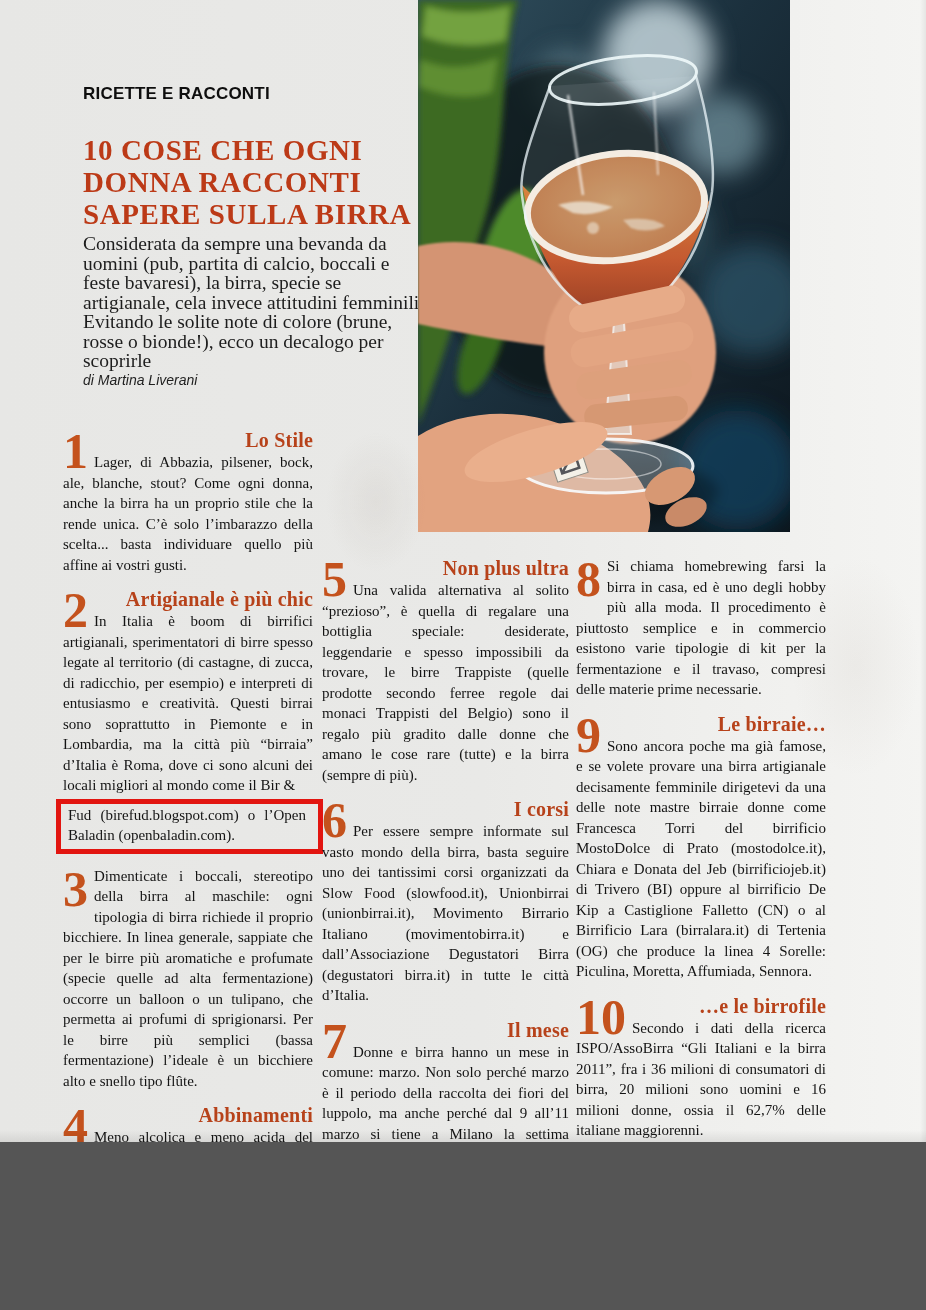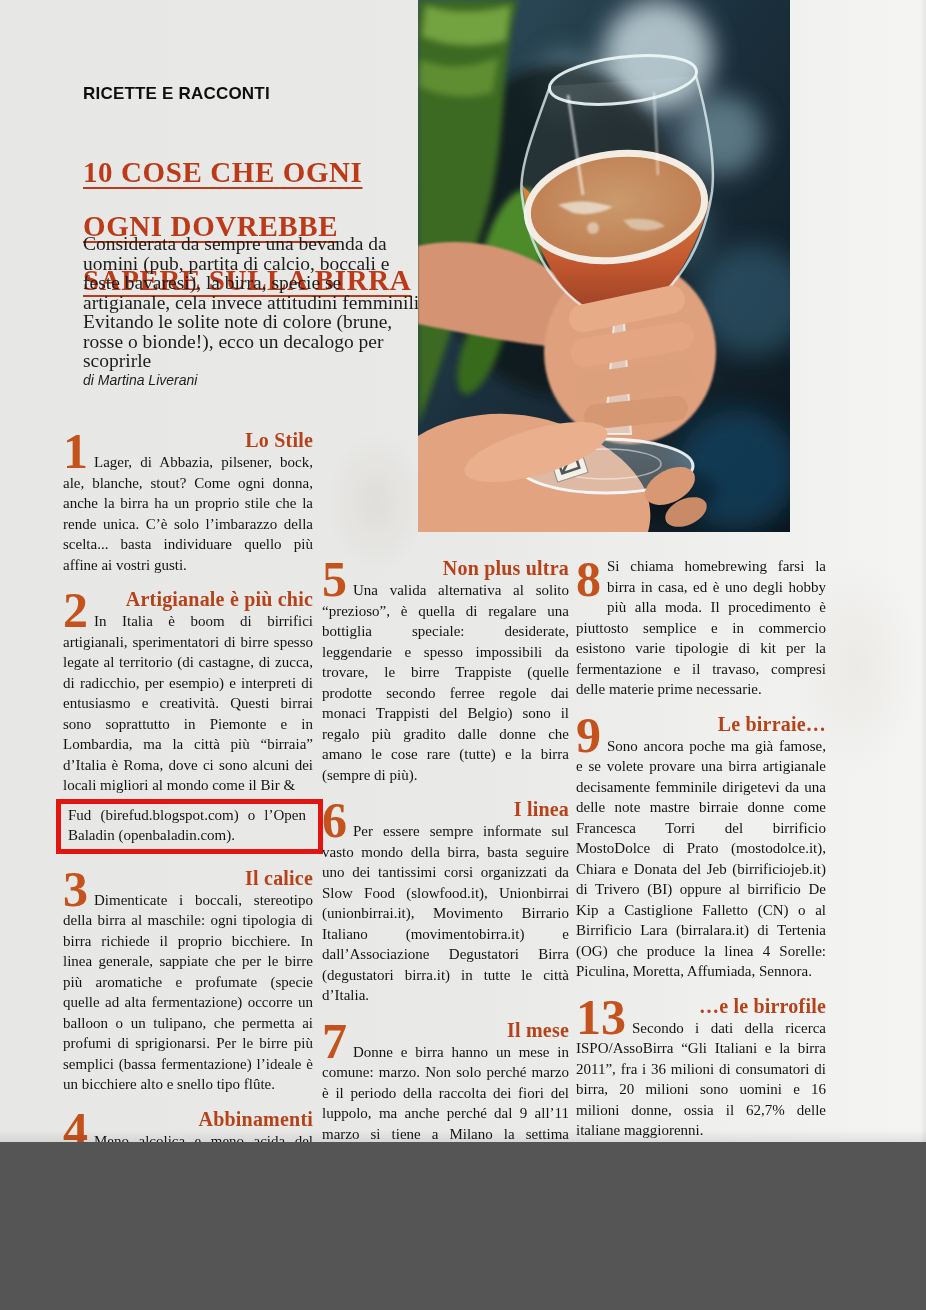--- a/index.html
+++ b/index.html
@@ -8,21 +8,21 @@
     background:linear-gradient(90deg,#e7e7e5 0%,#e9e9e7 52%,#efefed 76%,#f4f4f2 100%);
     font-family:"Liberation Serif",serif;color:#161616;
   }
   .kicker{
     position:absolute;left:83px;top:84px;
     font-family:"Liberation Sans",sans-serif;font-weight:bold;font-size:17px;
     letter-spacing:.2px;color:#0e0e0e;
   }
   .title{position:absolute;left:83px;top:134px;width:350px;
     font-weight:bold;font-size:29px;line-height:32px;letter-spacing:.6px;color:#bc3a17;}
-  .title .line{display:block;text-decoration:underline;text-decoration-thickness:2px;text-underline-offset:5px;margin-top:22px;}
+  .title .line{display:block;text-decoration-thickness:2px;text-underline-offset:5px;}
   .intro{position:absolute;left:83px;top:234px;width:348px;
     font-size:19.5px;line-height:19.5px;color:#1d1d1d;}
   .byline{position:absolute;left:83px;top:372px;
     font-family:"Liberation Sans",sans-serif;font-style:italic;font-size:14px;color:#1f1f1f;}
   .photo{position:absolute;left:418px;top:0;width:372px;height:532px;background:#16242e;}
   .col{position:absolute;font-size:15px;line-height:20.5px;text-align:justify;color:#141414;}
   .col-left{left:63px;top:428px;width:250px;}
   .col-mid{left:322px;top:556px;width:247px;}
   .col-right{left:576px;top:556px;width:250px;}
   .section{overflow:visible;}
@@ -56,21 +56,21 @@
 </style>
 </head>
 <body>
 
 <div class="page">
 
   <div class="kicker">RICETTE E RACCONTI</div>
 
   <div class="title">
     <span class="line">10 COSE CHE OGNI</span>
-    <span class="line">OGNI DOVREBBE</span>
+    <span class="line">DONNA RACCONTI</span>
     <span class="line">SAPERE SULLA BIRRA</span>
   </div>
 
   <div class="intro">Considerata da sempre una bevanda da uomini (pub, partita di calcio, boccali e feste bavaresi), la birra, specie se artigianale, cela invece attitudini femminili. Evitando le solite note di colore (brune, rosse o bionde!), ecco un decalogo per scoprirle</div>
   <div class="byline">di Martina Liverani</div>
 
   <div class="photo">
     <svg width="372" height="532" viewBox="0 0 372 532">
       <defs>
         <linearGradient id="bg" x1="0" y1="0" x2="1" y2="1">
@@ -182,60 +182,59 @@
     <div class="section">
       <span class="sec-num">2</span>
       <div class="sec-title">Artigianale è più chic</div>
       <div class="sec-body">In Italia è boom di birrifici artigianali, sperimentatori di birre spesso legate al territorio (di castagne, di zucca, di radicchio, per esempio) e interpreti di entusiasmo e creatività. Questi birrai sono soprattutto in Piemonte e in Lombardia, ma la città più “birraia” d’Italia è Roma, dove ci sono alcuni dei locali migliori al mondo come il Bir &amp;</div>
       <div class="red-box">
         <span>Fud (birefud.blogspot.com) o l’Open Baladin (openbaladin.com).</span>
       </div>
     </div>
     <div class="section">
       <span class="sec-num">3</span>
-      <div class="sec-title">Il calice</div>
       <div class="sec-body">Dimenticate i boccali, stereotipo della birra al maschile: ogni tipologia di birra richiede il proprio bicchiere. In linea generale, sappiate che per le birre più aromatiche e profumate (specie quelle ad alta fermentazione) occorre un balloon o un tulipano, che permetta ai profumi di sprigionarsi. Per le birre più semplici (bassa fermentazione) l’ideale è un bicchiere alto e snello tipo flûte.</div>
     </div>
     <div class="section">
       <span class="sec-num">4</span>
       <div class="sec-title">Abbinamenti</div>
       <div class="sec-body">Meno alcolica e meno acida del vino, la birra negli abbinamenti si comporta come una valida partner. In generale funziona la regola della contrapposizione di stimoli gustativi, ma birra e formaggi, birra e cioccolato, birra e sushi sembrano fatti per vivere insieme.</div>
     </div>
   </div>
 
   <div class="col col-mid">
     <div class="section">
       <span class="sec-num">5</span>
       <div class="sec-title">Non plus ultra</div>
       <div class="sec-body">Una valida alternativa al solito “prezioso”, è quella di regalare una bottiglia speciale: desiderate, leggendarie e spesso impossibili da trovare, le birre Trappiste (quelle prodotte secondo ferree regole dai monaci Trappisti del Belgio) sono il regalo più gradito dalle donne che amano le cose rare (tutte) e la birra (sempre di più).</div>
     </div>
     <div class="section">
       <span class="sec-num">6</span>
-      <div class="sec-title">I linea</div>
+      <div class="sec-title">I corsi</div>
       <div class="sec-body">Per essere sempre informate sul vasto mondo della birra, basta seguire uno dei tantissimi corsi organizzati da Slow Food (slowfood.it), Unionbirrai (unionbirrai.it), Movimento Birrario Italiano (movimentobirra.it) e dall’Associazione Degustatori Birra (degustatori birra.it) in tutte le città d’Italia.</div>
     </div>
     <div class="section">
       <span class="sec-num">7</span>
       <div class="sec-title">Il mese</div>
       <div class="sec-body">Donne e birra hanno un mese in comune: marzo. Non solo perché marzo è il periodo della raccolta dei fiori del luppolo, ma anche perché dal 9 all’11 marzo si tiene a Milano la settima edizione dell’Italia Beer Festival, presso lo Spazio Antologico (East End Studios) in via Mecenate.</div>
     </div>
   </div>
 
   <div class="col col-right">
     <div class="section">
       <span class="sec-num">8</span>
       <div class="sec-body">Si chiama homebrewing farsi la birra in casa, ed è uno degli hobby più alla moda. Il procedimento è piuttosto semplice e in commercio esistono varie tipologie di kit per la fermentazione e il travaso, compresi delle materie prime necessarie.</div>
     </div>
     <div class="section">
       <span class="sec-num">9</span>
       <div class="sec-title">Le birraie…</div>
       <div class="sec-body">Sono ancora poche ma già famose, e se volete provare una birra artigianale decisamente femminile dirigetevi da una delle note mastre birraie donne come Francesca Torri del birrificio MostoDolce di Prato (mostodolce.it), Chiara e Donata del Jeb (birrificiojeb.it) di Trivero (BI) oppure al birrificio De Kip a Castiglione Falletto (CN) o al Birrificio Lara (birralara.it) di Tertenia (OG) che produce la linea 4 Sorelle: Piculina, Moretta, Affumiada, Sennora.</div>
     </div>
     <div class="section">
-      <span class="sec-num">13</span>
+      <span class="sec-num">10</span>
       <div class="sec-title">…e le birrofile</div>
       <div class="sec-body">Secondo i dati della ricerca ISPO/AssoBirra “Gli Italiani e la birra 2011”, fra i 36 milioni di consumatori di birra, 20 milioni sono uomini e 16 milioni donne, ossia il 62,7% delle italiane maggiorenni.</div>
     </div>
   </div>
 
   <div class="ghost g1"></div>
   <div class="ghost g2"></div>
   <div class="ghost g3"></div>
   <div class="ghost g4"></div>
 

